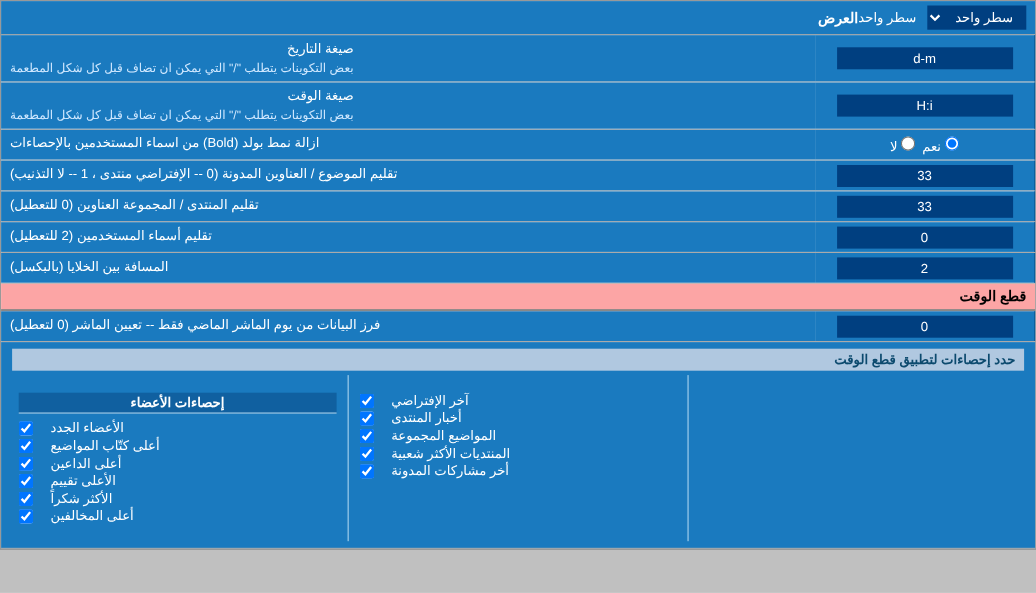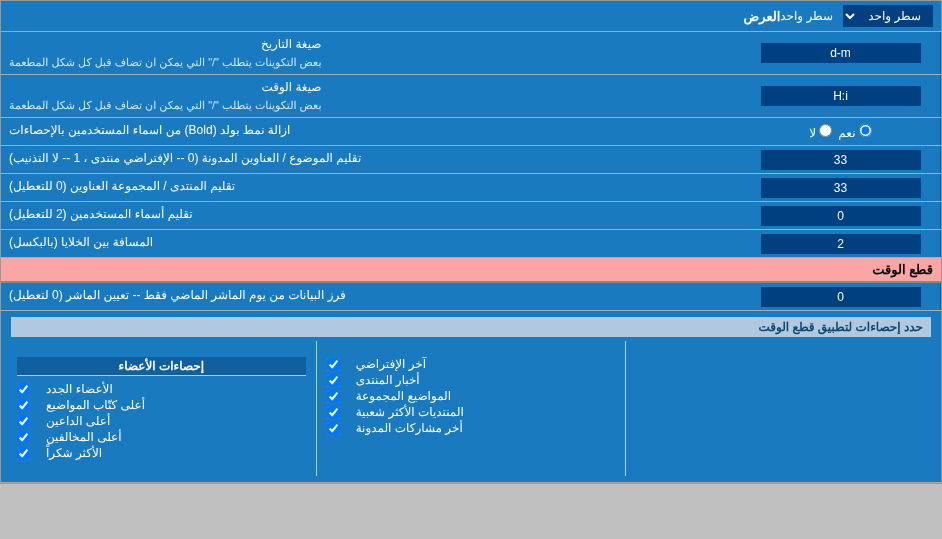--- a/index.html
+++ b/index.html
@@ -312,25 +312,29 @@
         </div>
         <div class="checkbox-item">
           <span>أعلى كتّاب المواضيع</span>
           <input type="checkbox" checked="" style="">
         </div>
         <div class="checkbox-item">
           <span>أعلى الداعين</span>
           <input type="checkbox" checked="" style="">
         </div>
         <div class="checkbox-item">
+          <span>الأعلى تقييم</span>
+          <input type="checkbox" checked="" style="">
+        </div>
+        <div class="checkbox-item">
+          <span>الأكثر شكراً</span>
+          <input type="checkbox" checked="" style="">
+        </div>
+        <div class="checkbox-item">
           <span>أعلى المخالفين</span>
           <input type="checkbox" checked="" style="">
         </div>
-        <div class="checkbox-item">
-          <span>الأكثر شكراً</span>
-          <input type="checkbox" checked="" style="">
-        </div>
       </div>
 
     </div>
   </div>
 
 </div>
 
 </body></html>

